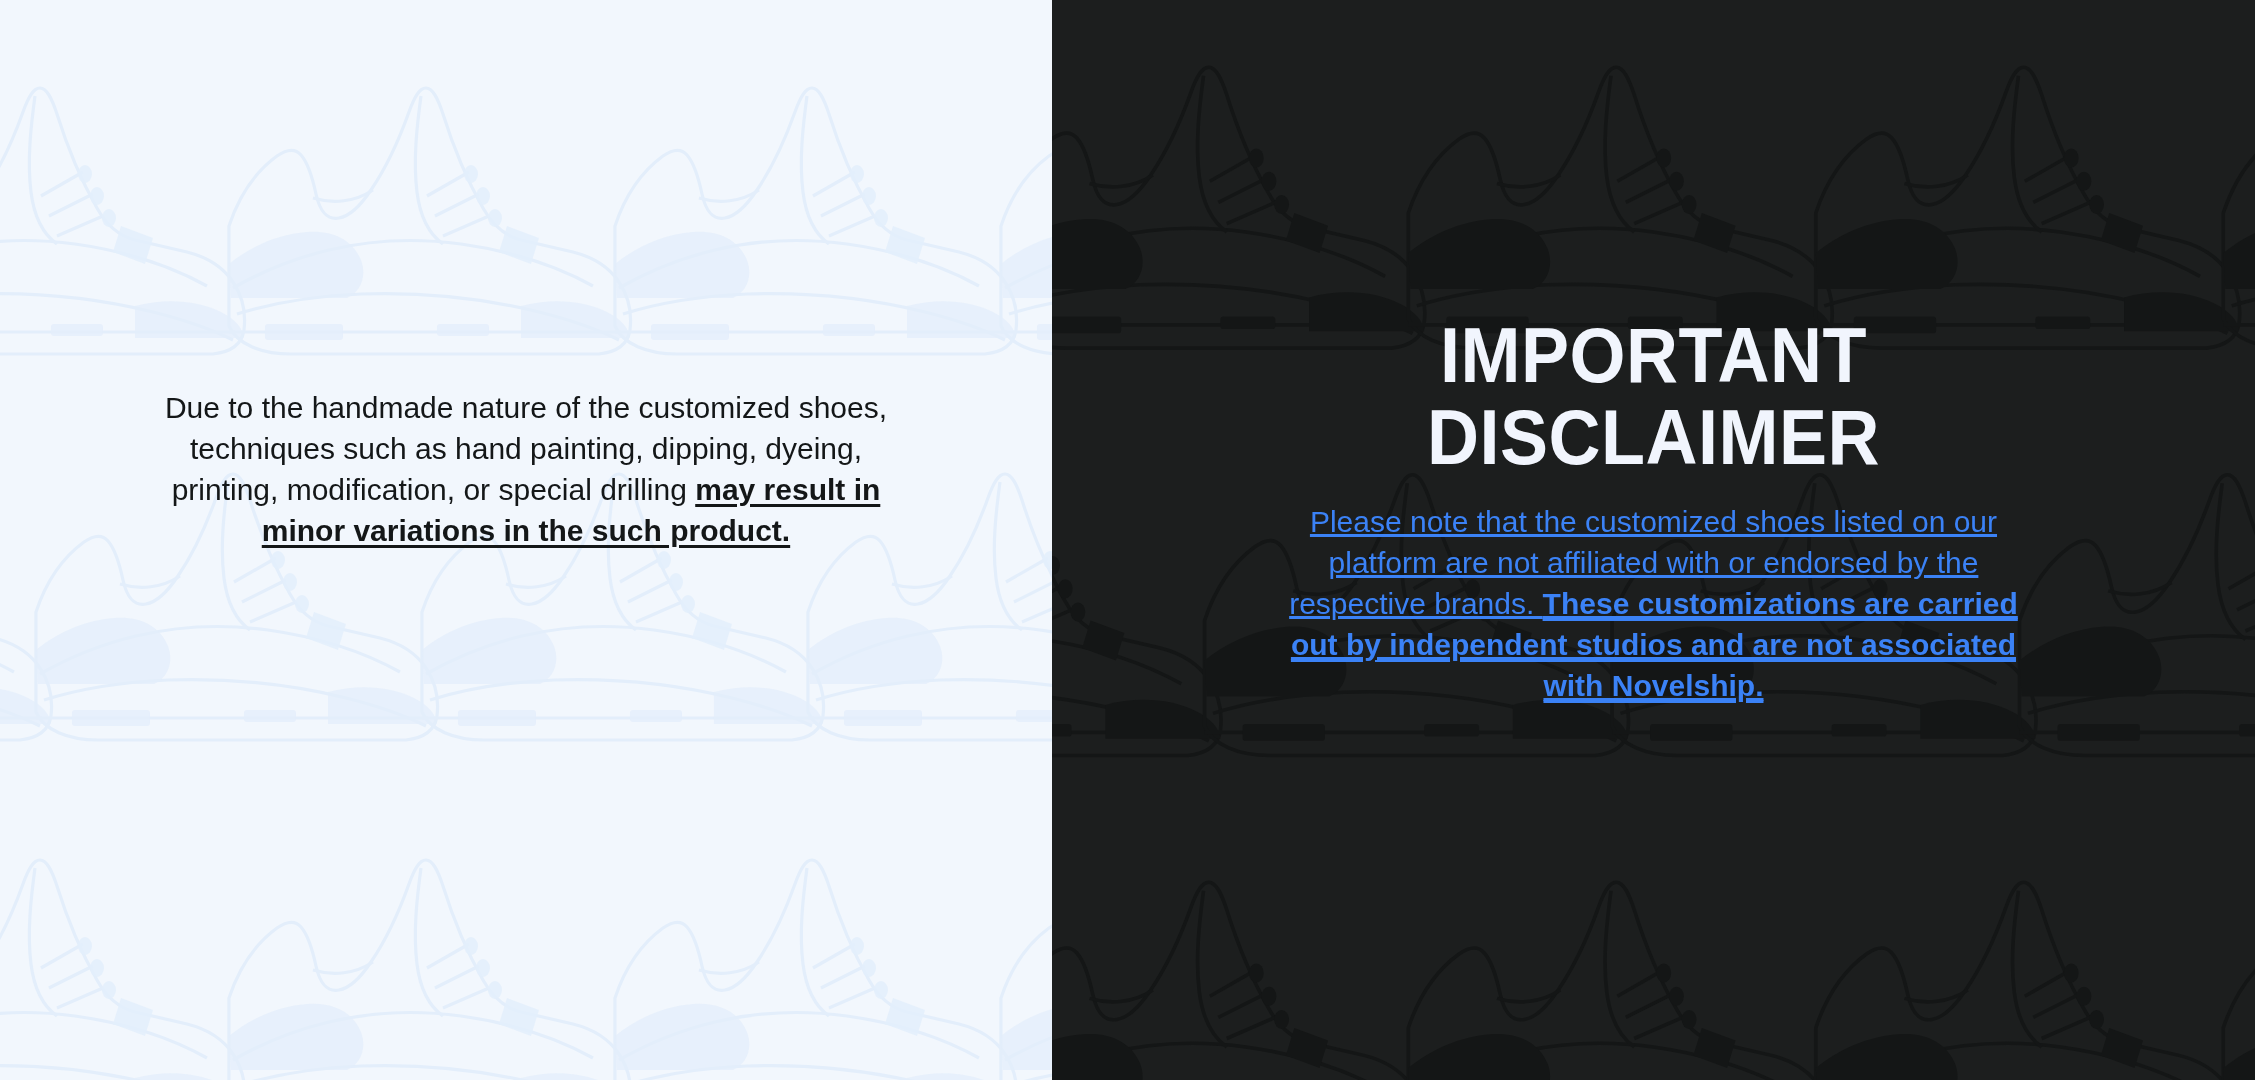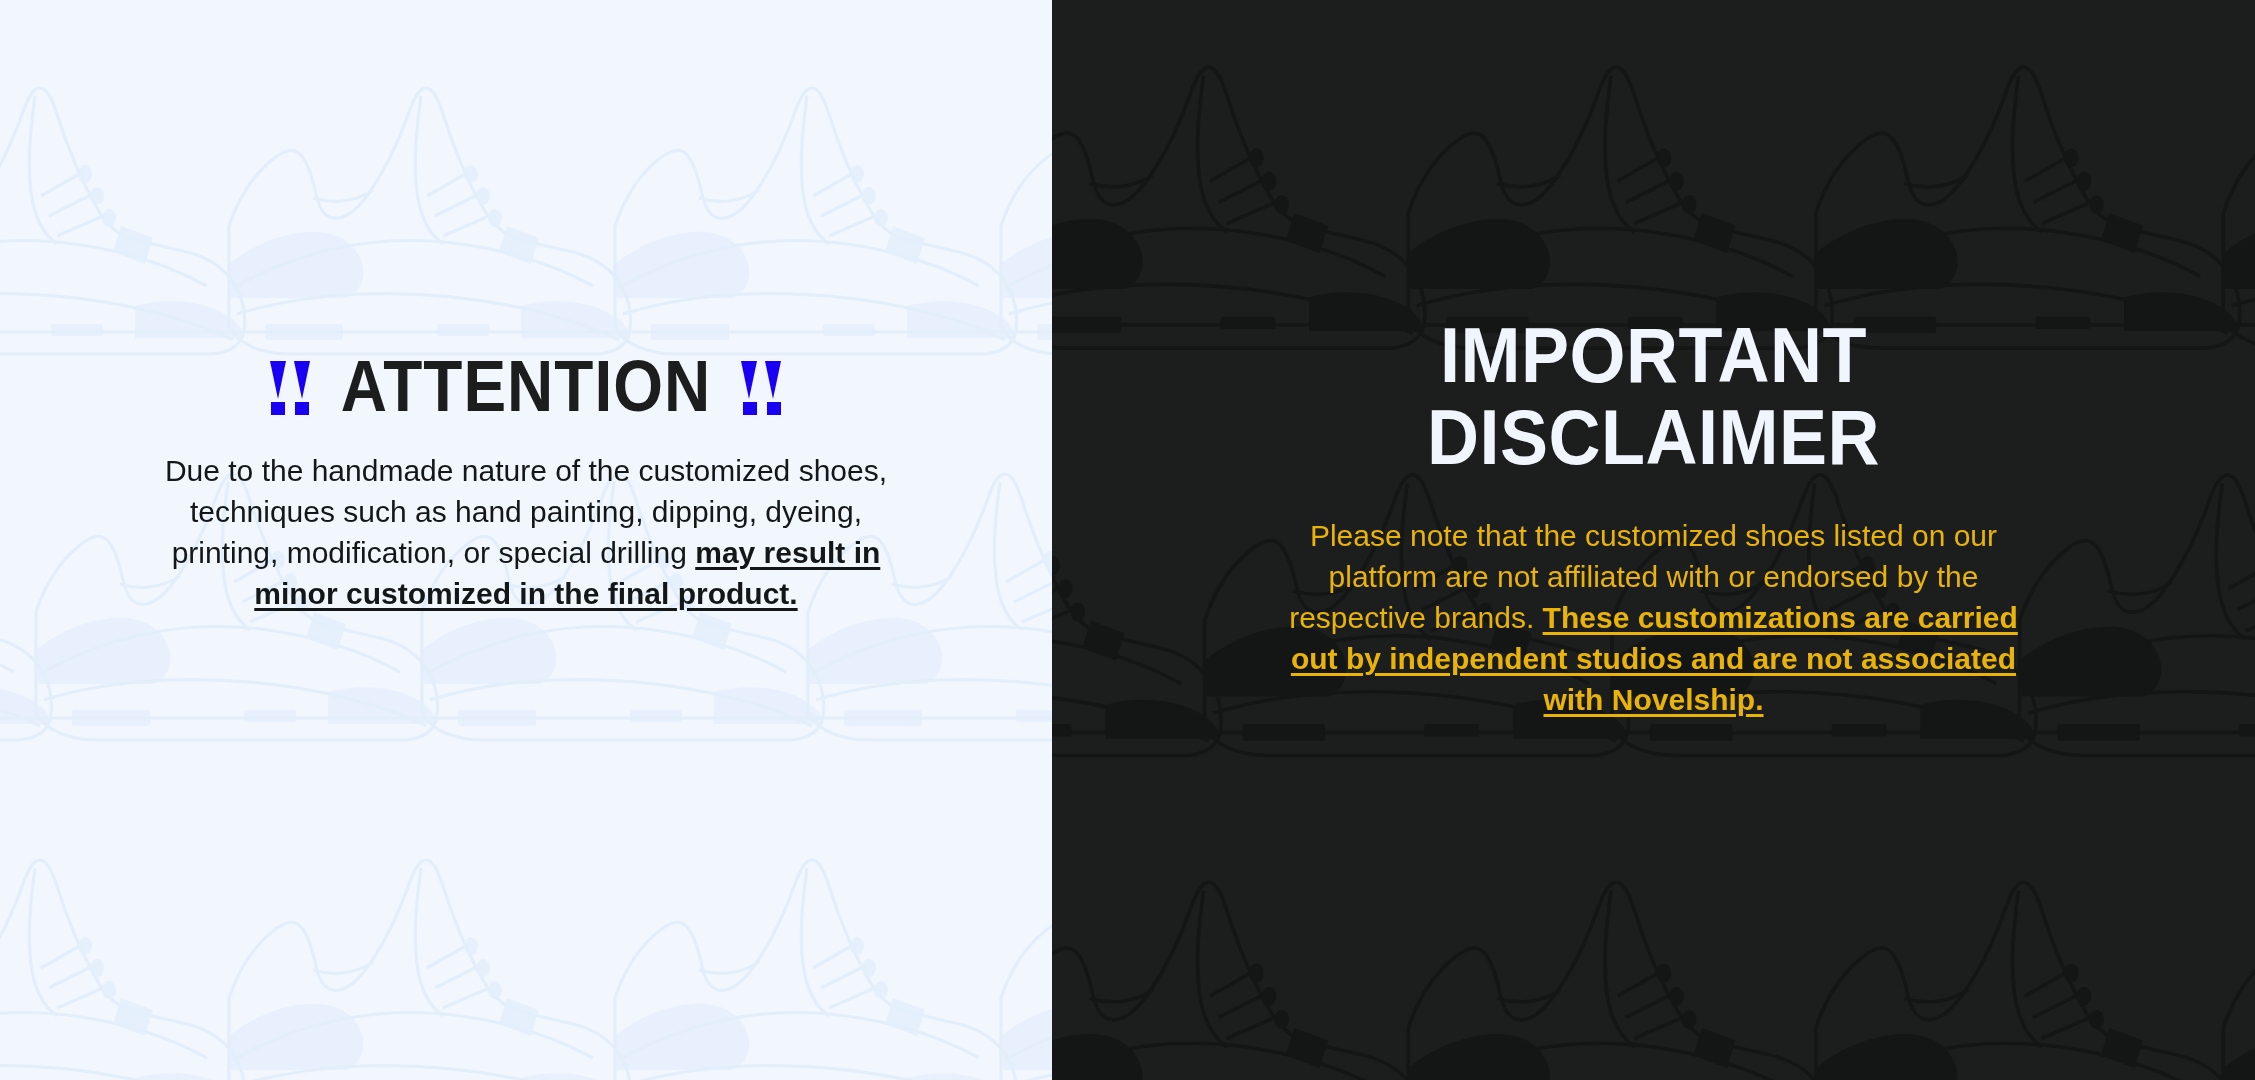--- a/index.html
+++ b/index.html
@@ -143,23 +143,24 @@
     font-weight: 400;
     font-size: 30px;
     line-height: 1.37;
   }
   .body-copy--light {
     color: #141718;
     width: 730px;
     margin-top: 32px;
   }
   .body-copy--dark {
-    color: #eab308;
+    color: #3b82f6;
     width: 740px;
-    margin-top: 42px;
+    margin-top: 28px;
+    text-decoration: underline;
   }
   .body-copy b,
   .body-copy .emph {
     font-weight: 700;
     text-decoration: underline;
     text-underline-offset: 4px;
     text-decoration-thickness: 2.5px;
   }
 </style>
 </head>
@@ -221,34 +222,23 @@
           <use href="#sneaker-l" x="-313" y="1048"></use>
           <use href="#sneaker-l" x="73" y="1048"></use>
           <use href="#sneaker-l" x="459" y="1048"></use>
           <use href="#sneaker-l" x="845" y="1048"></use>
           <use href="#sneaker-l" x="1231" y="1048"></use>
         </g>
       </svg>
     </div>
 
     <div class="content content--light">
-      <h1 class="headline headline--light">
-        <span class="dblbang" style="--bang-color:#1a00f2">
-          <span class="bang"></span>
-            <span class="bang"></span>
-        </span>
-        <span class="headline-text">ATTENTION</span>
-        <span class="dblbang" style="--bang-color:#1a00f2">
-          <span class="bang"></span>
-            <span class="bang"></span>
-        </span>
-      </h1>
 
       <p class="body-copy body-copy--light">
-        <span>Due to the handmade nature of the customized shoes, techniques such as hand painting, dipping, dyeing, printing, modification, or special drilling </span><b>may result in minor customized in the final product.</b>
+        <span>Due to the handmade nature of the customized shoes, techniques such as hand painting, dipping, dyeing, printing, modification, or special drilling </span><b>may result in minor variations in the such product.</b>
       </p>
     </div>
   </section>
 
   <section class="panel panel--dark">
 
     <div class="pattern">
       <svg viewBox="0 0 1367 1320" preserveAspectRatio="xMidYMid slice" xmlns="http://www.w3.org/2000/svg">
         <defs>
           <g id="sneaker-d">

